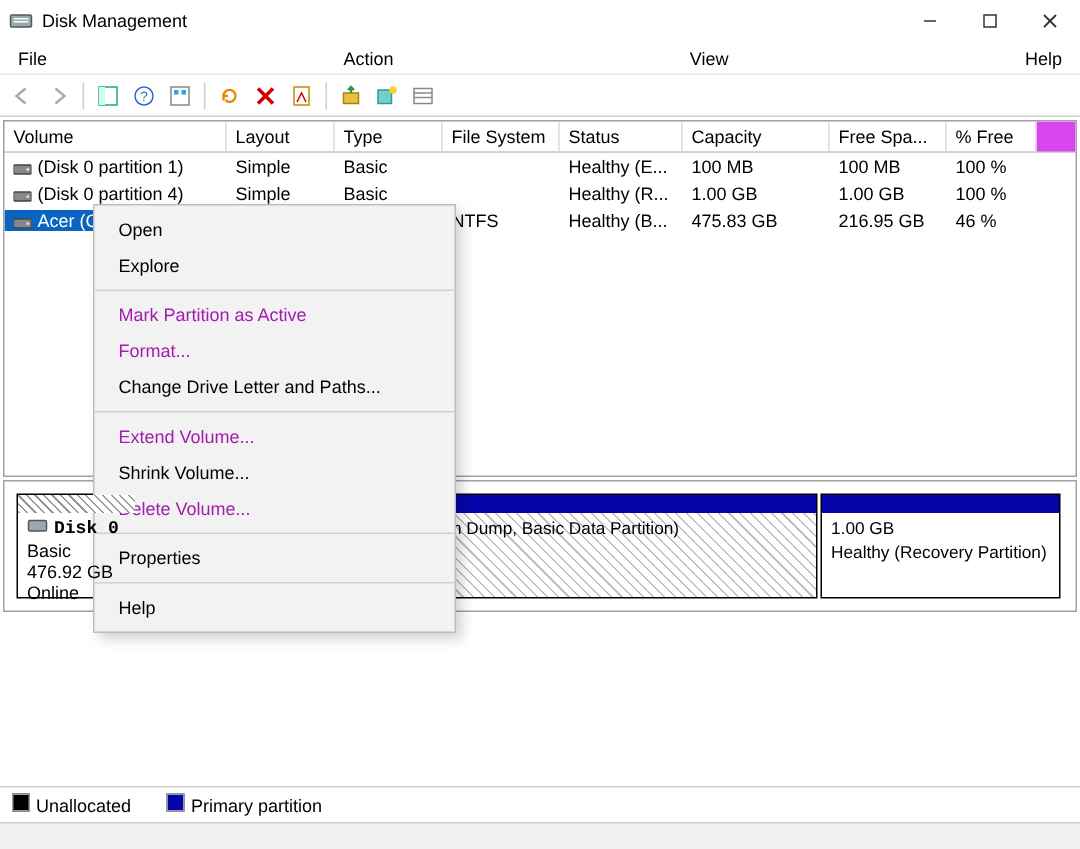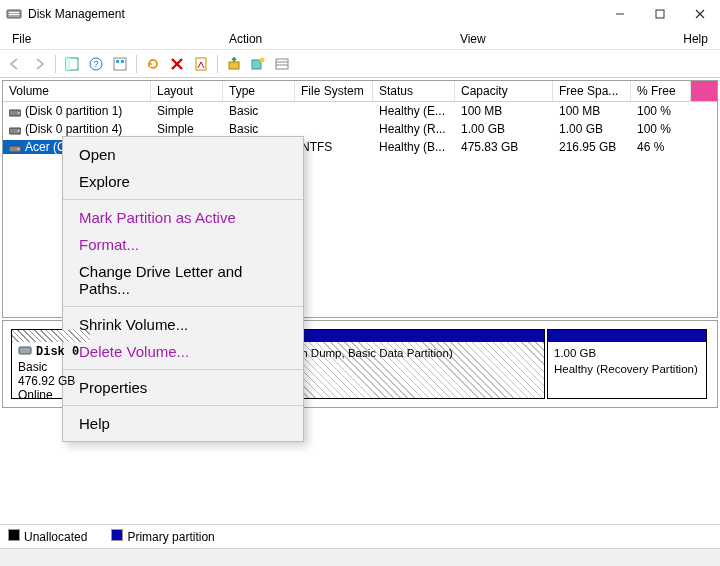--- a/index.html
+++ b/index.html
@@ -50,21 +50,21 @@
     width: 22px; height: 22px; display: flex; align-items: center; justify-content: center;
     border: 1px solid transparent; border-radius: 2px;
   }
   .tool-btn svg { width: 16px; height: 16px; }
   .tool-btn.disabled { opacity: 0.45; }
   
   .volume-pane {
     border: 1px solid #a0a0a0; margin: 2px 2px 0 2px;
     height: 238px; overflow: hidden;
   }
-  .vol-header { display: flex; background: #ec4899; border-bottom: 1px solid #d0d0d0; }
+  .vol-header { display: flex; background: #d946ef; border-bottom: 1px solid #d0d0d0; }
   .vol-header .col {
     padding: 3px 6px; border-right: 1px solid #e0e0e0; font-weight: 400;
     color: #000; background: #fff;
     white-space: nowrap; overflow: hidden;
   }
   .vol-rows { }
   .vol-row { display: flex; height: 18px; align-items: center; }
   .vol-row .cell {
     padding: 0 6px; overflow: hidden; white-space: nowrap; text-overflow: ellipsis;
   }
@@ -120,21 +120,21 @@
   .statusbar {
     position: absolute; left:0; right:0; bottom:0; height:18px;
     background:#f0f0f0; border-top:1px solid #d0d0d0;
   }
   
   .context-menu {
     position: absolute;
     background: #f2f2f2; border: 1px solid #bdbdbd;
     box-shadow: 4px 4px 8px rgba(0,0,0,.18);
     padding: 4px 0; width: 242px;
-    font-size: 15px;
+    font-size: 12px;
   }
   .context-menu .cm-item {
     padding: 5px 16px;
   }
   .context-menu .cm-item.disabled { color: #a21caf; }
   .context-menu .cm-sep { height:1px; background:#d0d0d0; margin:4px 0; }
 </style>
 </head>
 <body>
 
@@ -337,19 +337,20 @@
 <div class="statusbar"></div>
 
 <div class="context-menu" id="ctx" style="left: 62px; top: 136px;">
     <div class="cm-item">Open</div>
     <div class="cm-item">Explore</div>
     <div class="cm-sep"></div>
     <div class="cm-item disabled">Mark Partition as Active</div>
     <div class="cm-item disabled">Format...</div>
     <div class="cm-item">Change Drive Letter and Paths...</div>
     <div class="cm-sep"></div>
+    <div class="cm-item disabled">Extend Volume...</div>
     <div class="cm-item">Shrink Volume...</div>
     <div class="cm-item disabled">Delete Volume...</div>
     <div class="cm-sep"></div>
     <div class="cm-item">Properties</div>
     <div class="cm-sep"></div>
     <div class="cm-item">Help</div>
   </div>
 
 </body></html>

